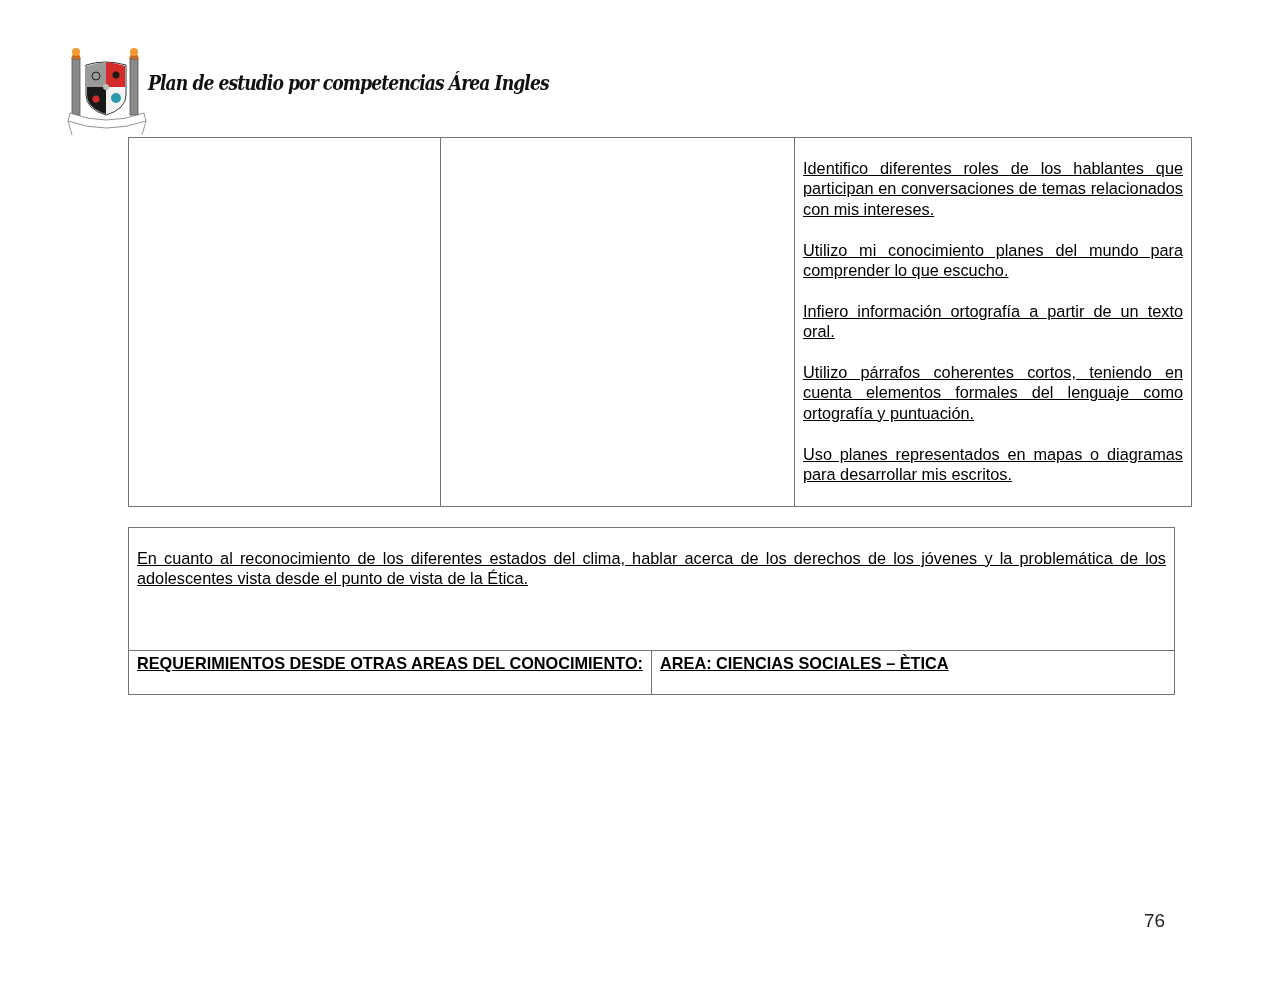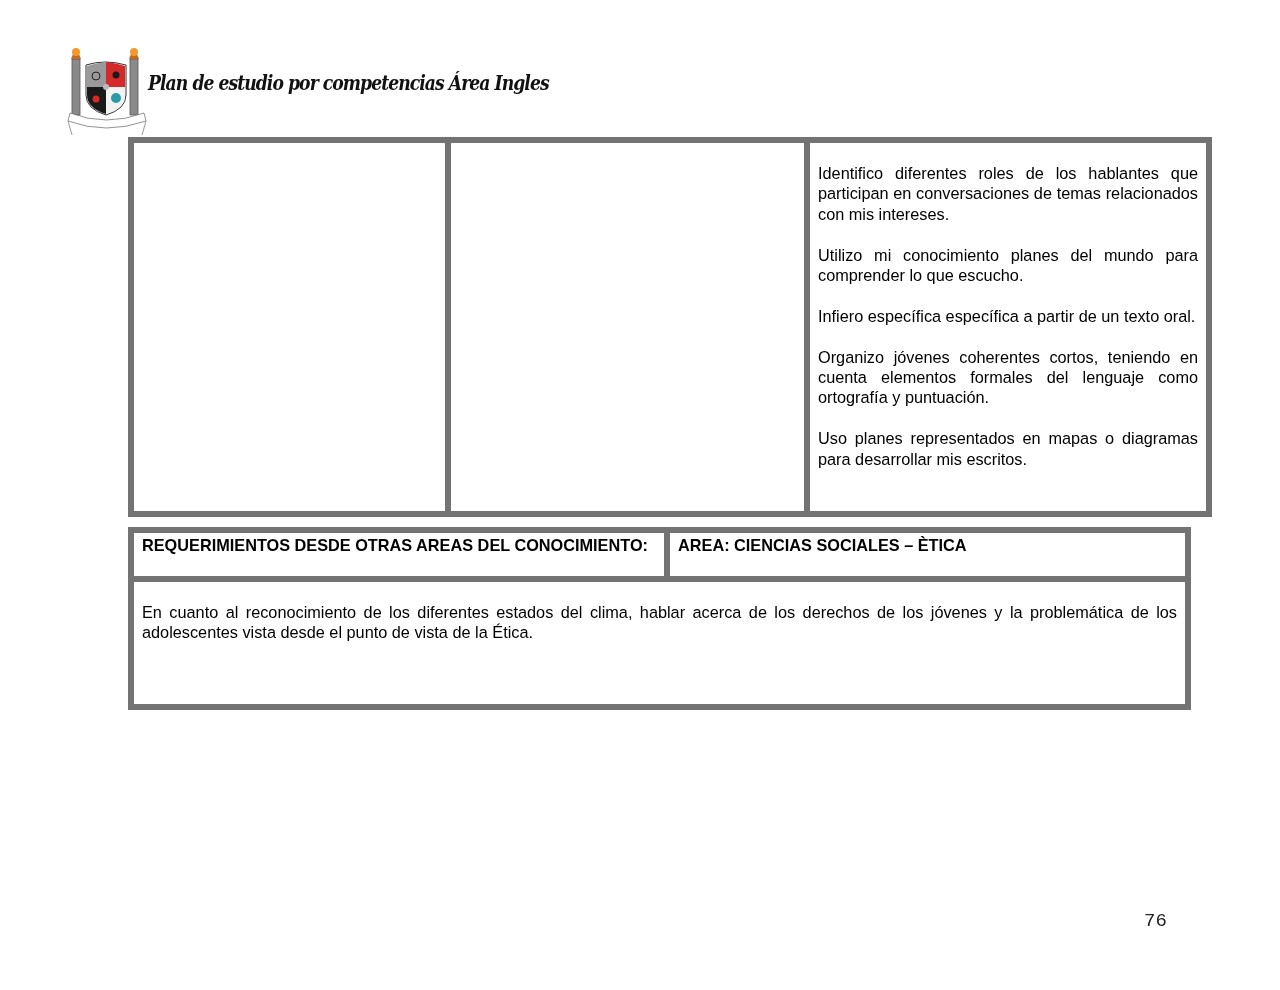--- a/index.html
+++ b/index.html
@@ -9,36 +9,36 @@
     }
     .header { position: absolute; left: 66px; top: 47px; height: 92px; width: 460px; }
     .logo { position: absolute; left: 0; top: 0; width: 86px; height: 90px; }
     .header-title {
       position: absolute; left: 82px; top: 24px;
       font-family: "DejaVu Serif", serif; font-style: italic; font-weight: bold;
       font-size: 20px; letter-spacing: -1.1px; transform: scaleX(0.86); transform-origin: left center;
       white-space: nowrap; color: #111;
     }
     table { border-collapse: collapse; position: absolute; table-layout: fixed; }
-    td { border: 6px solid #737373; vertical-align: top; padding: 0; }
+    td { border: 1px solid #737373; vertical-align: top; padding: 0; text-decoration: underline; }
     .t1 { left: 128px; top: 137px; width: 1047px; height: 350px; }
     .t1 td { height: 348px; }
     .col-a { width: 311px; } .col-b { width: 353px; } .col-c { width: 380px; }
     .comp-cell { padding: 20px 8px 0 8px !important; }
     .comp-p {
       margin: 0 0 20.4px 0; font-size: 16.3px; line-height: 20.4px; text-align: justify;
       text-align-last: left;
     }
     .comp-p:last-child { margin-bottom: 2px; }
     .t2 { left: 128px; top: 527px; width: 1047px; }
     .t2 .hcell { height: 41px; padding: 2px 8px 0 8px; font-weight: bold; font-size: 16.3px; line-height: 20px; }
     .t2 .h1 { width: 514px; } .t2 .h2 { width: 499px; }
     .t2 .body-cell { height: 102px; padding: 20px 8px 0 8px; font-size: 16.3px; line-height: 20.4px; text-align: justify; }
     .page-number {
-      position: absolute; left: 1144px; top: 910px; font-family: Liberation Mono, monospace; font-size: 19px; color: #222;
+      position: absolute; left: 1144px; top: 910px; font-family: Liberation Sans, sans-serif; font-size: 19px; color: #222;
     }
   </style>
 </head>
 <body>
 
 <div class="header">
   <svg class="logo" viewBox="0 0 86 90" xmlns="http://www.w3.org/2000/svg">
 
     <rect x="6" y="12" width="8" height="56" fill="#8a8a8a" stroke="#555" stroke-width="0.8"></rect>
     <rect x="64" y="12" width="8" height="56" fill="#8a8a8a" stroke="#555" stroke-width="0.8"></rect>
@@ -66,33 +66,33 @@
 </div>
 
 <table class="t1">
   <tbody>
       <tr>
     <td class="col-a"></td>
     <td class="col-b"></td>
     <td class="col-c comp-cell">
       <p class="comp-p">Identifico diferentes roles de los hablantes que participan en conversaciones de temas relacionados con mis intereses.</p>
       <p class="comp-p">Utilizo mi conocimiento planes del mundo para comprender lo que escucho.</p>
-      <p class="comp-p">Infiero específica específica a partir de un texto oral.</p>
-      <p class="comp-p">Organizo jóvenes coherentes cortos, teniendo en cuenta elementos formales del lenguaje como ortografía y puntuación.</p>
+      <p class="comp-p">Infiero información ortografía a partir de un texto oral.</p>
+      <p class="comp-p">Utilizo párrafos coherentes cortos, teniendo en cuenta elementos formales del lenguaje como ortografía y puntuación.</p>
       <p class="comp-p">Uso planes representados en mapas o diagramas para desarrollar mis escritos.</p>
     </td>
   </tr>
 </tbody>
   </table>
 
 <table class="t2">
   <tbody>
       <tr>
+    <td class="body-cell" colspan="2">En cuanto al reconocimiento de los diferentes estados del clima, hablar acerca de los derechos de los jóvenes y la problemática de los adolescentes vista desde el punto de vista de la Ética.</td>
+  </tr>
+  <tr>
     <td class="hcell h1">REQUERIMIENTOS DESDE OTRAS AREAS DEL CONOCIMIENTO:</td>
     <td class="hcell h2">AREA: CIENCIAS SOCIALES – ÈTICA</td>
-  </tr>
-  <tr>
-    <td class="body-cell" colspan="2">En cuanto al reconocimiento de los diferentes estados del clima, hablar acerca de los derechos de los jóvenes y la problemática de los adolescentes vista desde el punto de vista de la Ética.</td>
   </tr>
 </tbody>
   </table>
 
 <div class="page-number">76</div>
 
 </body></html>

